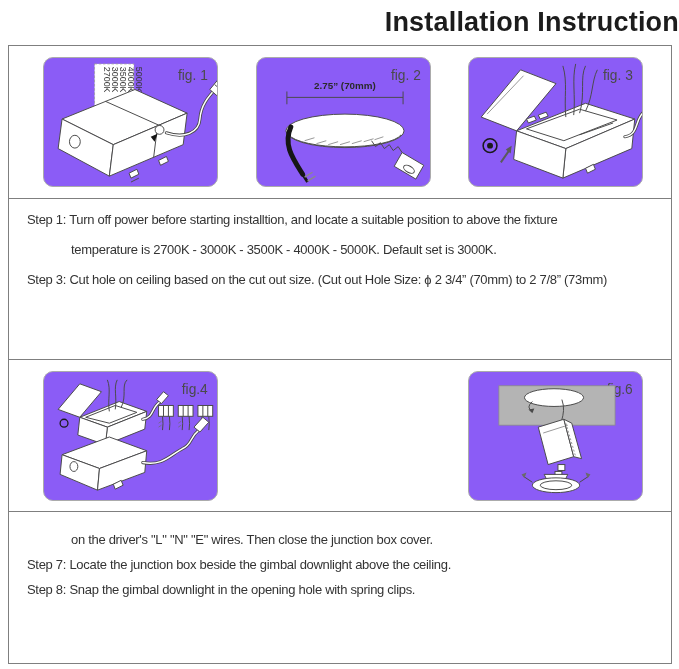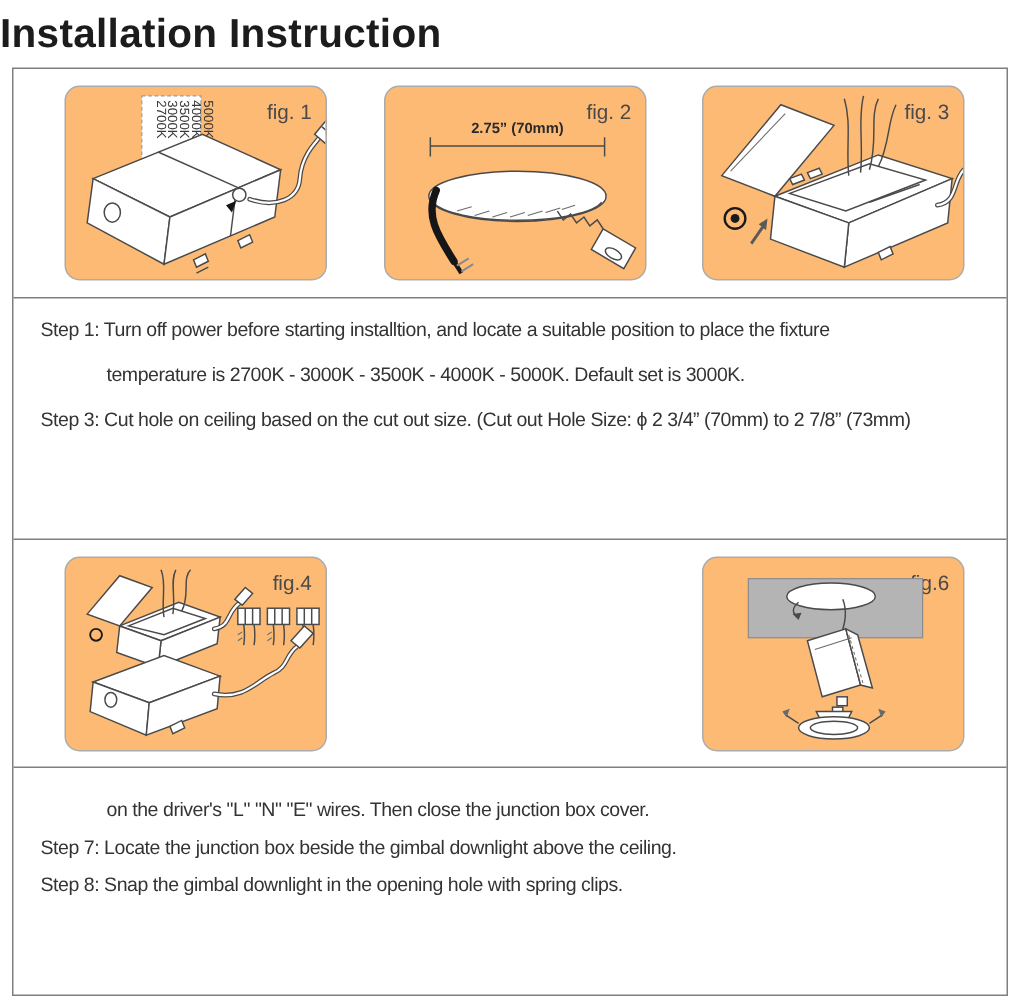--- a/index.html
+++ b/index.html
@@ -1,26 +1,26 @@
 <!DOCTYPE html>
 <html><head>
 <meta charset="utf-8">
 <style>
   * { margin:0; padding:0; box-sizing:border-box; }
   html,body { width:679px; height:669px; background:#ffffff; overflow:hidden;
     font-family:"Liberation Sans", sans-serif; }
-  .title-bar { height:45px; display:flex; align-items:center; justify-content:flex-start; }
+  .title-bar { height:45px; display:flex; align-items:center; justify-content:flex-end; }
   .title-bar h1 { font-size:27px; font-weight:700; color:#1c1c1c; letter-spacing:0.2px; }
   .doc { margin:0 7px 0 8px; border:1px solid #7f7f7f; background:#fff; }
   .fig-row { height:152px; display:flex; justify-content:space-between;
     padding:11px 28px 11px 34px; }
   .fig-row + .steps, .steps + .fig-row, .fig-row + .fig-row { border-top:1px solid #7f7f7f; }
   section + section { border-top:1px solid #7f7f7f; }
   .figbox { width:175px; height:130px; border:1px solid #ababab; border-radius:10px;
-    background:#fdba74; overflow:hidden; }
+    background:#8b5cf6; overflow:hidden; }
   .figbox svg { display:block; width:100%; height:100%; }
   .figlabel { font-size:14px; fill:#4a4a4a; font-family:"Liberation Sans", sans-serif; }
   .steps { padding:13px 4px 0 18px; }
   .steps-top { height:161px; }
   .steps-top p { margin-bottom:15px; }
   .steps-bottom { height:152px; padding-top:20px; }
   .steps-bottom p { margin-bottom:10px; }
   .step { font-size:13px; line-height:15px; color:#333333; letter-spacing:-0.3px;
     white-space:nowrap; overflow:hidden; }
   .step.indent { padding-left:44px; }
@@ -150,21 +150,21 @@
           <g>
             <path class="tube" d="M158,80 C172,78 168,64 176,56 C182,50 182,44 188,38"></path>
             <path class="tube-core" d="M158,80 C172,78 168,64 176,56 C182,50 182,44 188,38"></path>
             <polygon class="lnw" points="182,34 190,24 196,29 188,39"></polygon>
           </g>
         </svg>
       </div>
     </section>
 
     <section class="steps steps-top">
-      <p class="step">Step 1: Turn off power before starting installtion, and locate a suitable position to place the fixture</p>
+      <p class="step">Step 1: Turn off power before starting installtion, and locate a suitable position to above the fixture</p>
       <p class="step indent">temperature is 2700K - 3000K - 3500K - 4000K - 5000K. Default set is 3000K.</p>
       <p class="step">Step 3: Cut hole on ceiling based on the cut out size.  (Cut out Hole Size: ϕ 2 3/4” (70mm) to 2 7/8” (73mm)</p>
     </section>
 
     <section class="fig-row">
 
       <div class="figbox">
         <svg viewBox="0 0 175 130">
           <text class="figlabel" x="166" y="22" text-anchor="end">fig.4</text>
           <g>

